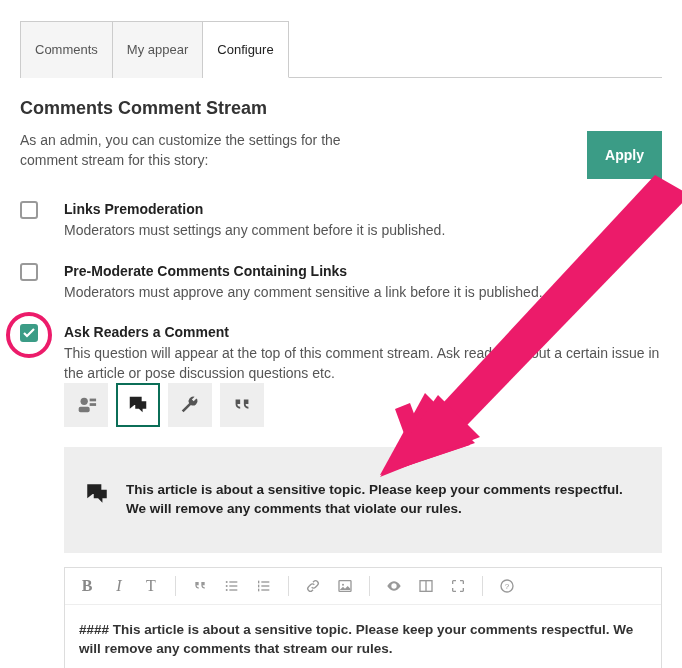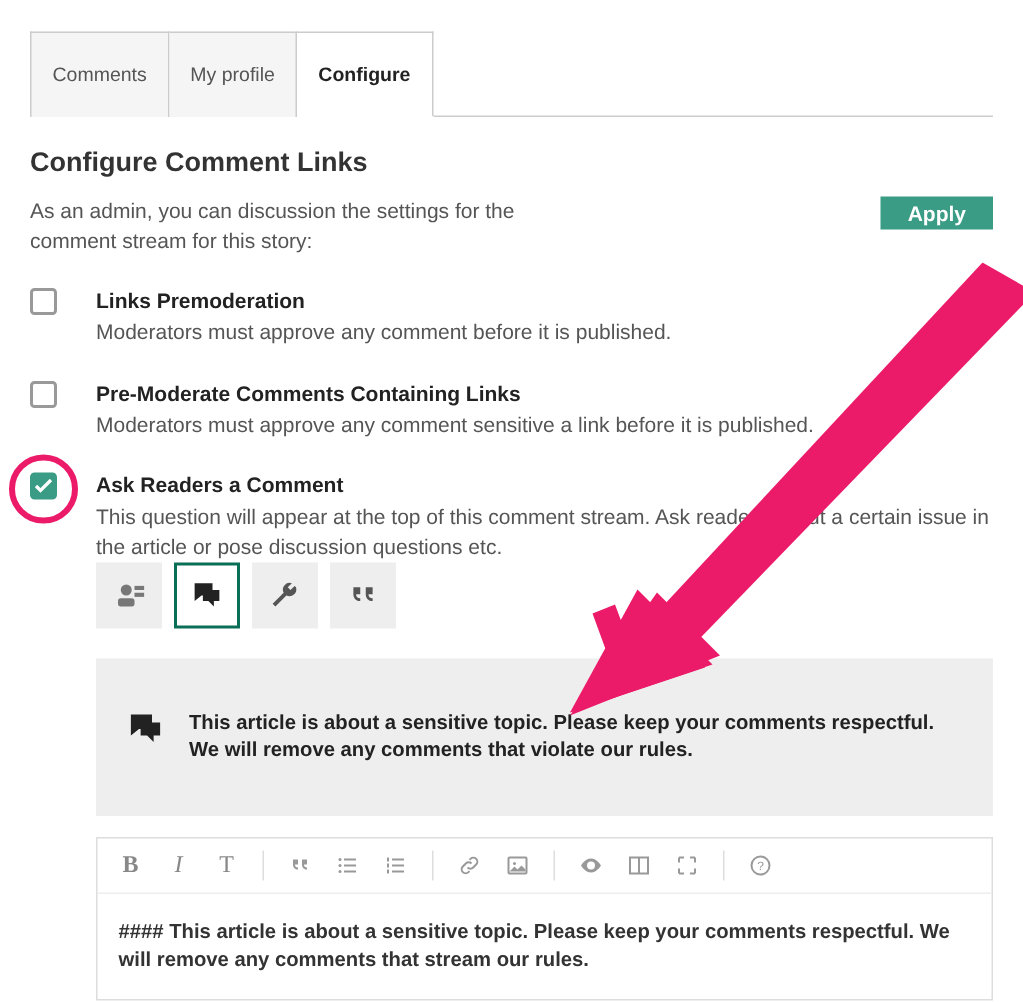--- a/index.html
+++ b/index.html
@@ -24,21 +24,21 @@
       color: #555;
       font-size: 13px;
       cursor: pointer;
       margin-right: 0px;
       position: relative;
       top: 1px;
     }
     .tab + .tab { border-left: none; }
     .tab.active {
       background: #fff;
-      font-weight: 700;
+      font-weight: 400;
       color: #222;
       border-bottom: 1px solid #fff;
     }
     h2.page-title {
       font-size: 18px;
       font-weight: 700;
       margin-bottom: 12px;
     }
     .intro-row {
       display: flex;
@@ -48,21 +48,21 @@
     }
     .intro-text {
       color: #555;
       line-height: 1.4;
       max-width: 360px;
     }
     .apply-btn {
       background: #3b9c86;
       color: #fff;
       border: none;
-      padding: 3px 18px;
+      padding: 16px 18px;
       font-size: 14px;
       font-weight: 600;
       cursor: pointer;
     }
     .setting-row {
       display: flex;
       align-items: flex-start;
       margin-bottom: 22px;
       position: relative;
     }
@@ -181,40 +181,40 @@
     .arrow-wrap {
       position: absolute;
       pointer-events: none;
     }
   </style>
 </head>
 <body>
 
 <div class="tabs">
   <div class="tab">Comments</div>
-  <div class="tab">My profile</div>
+  <div class="tab">My appear</div>
   <div class="tab active">Configure</div>
 </div>
 
-<h2 class="page-title">Configure Comment Links</h2>
+<h2 class="page-title">Comments Comment Stream</h2>
 
 <div class="intro-row">
-  <div class="intro-text">As an admin, you can discussion the settings for the comment stream for this story:</div>
+  <div class="intro-text">As an admin, you can customize the settings for the comment stream for this story:</div>
   <button class="apply-btn">Apply</button>
 </div>
 
 <div class="setting-row">
   <div class="cb-col">
     <div class="cb">
       
     </div>
   </div>
   <div class="setting-body">
     <div class="setting-title">Links Premoderation</div>
-    <div class="setting-desc">Moderators must approve any comment before it is published.</div>
+    <div class="setting-desc">Moderators must settings any comment before it is published.</div>
   </div>
 </div>
 
 <div class="setting-row">
   <div class="cb-col">
     <div class="cb">
       
     </div>
   </div>
   <div class="setting-body">

